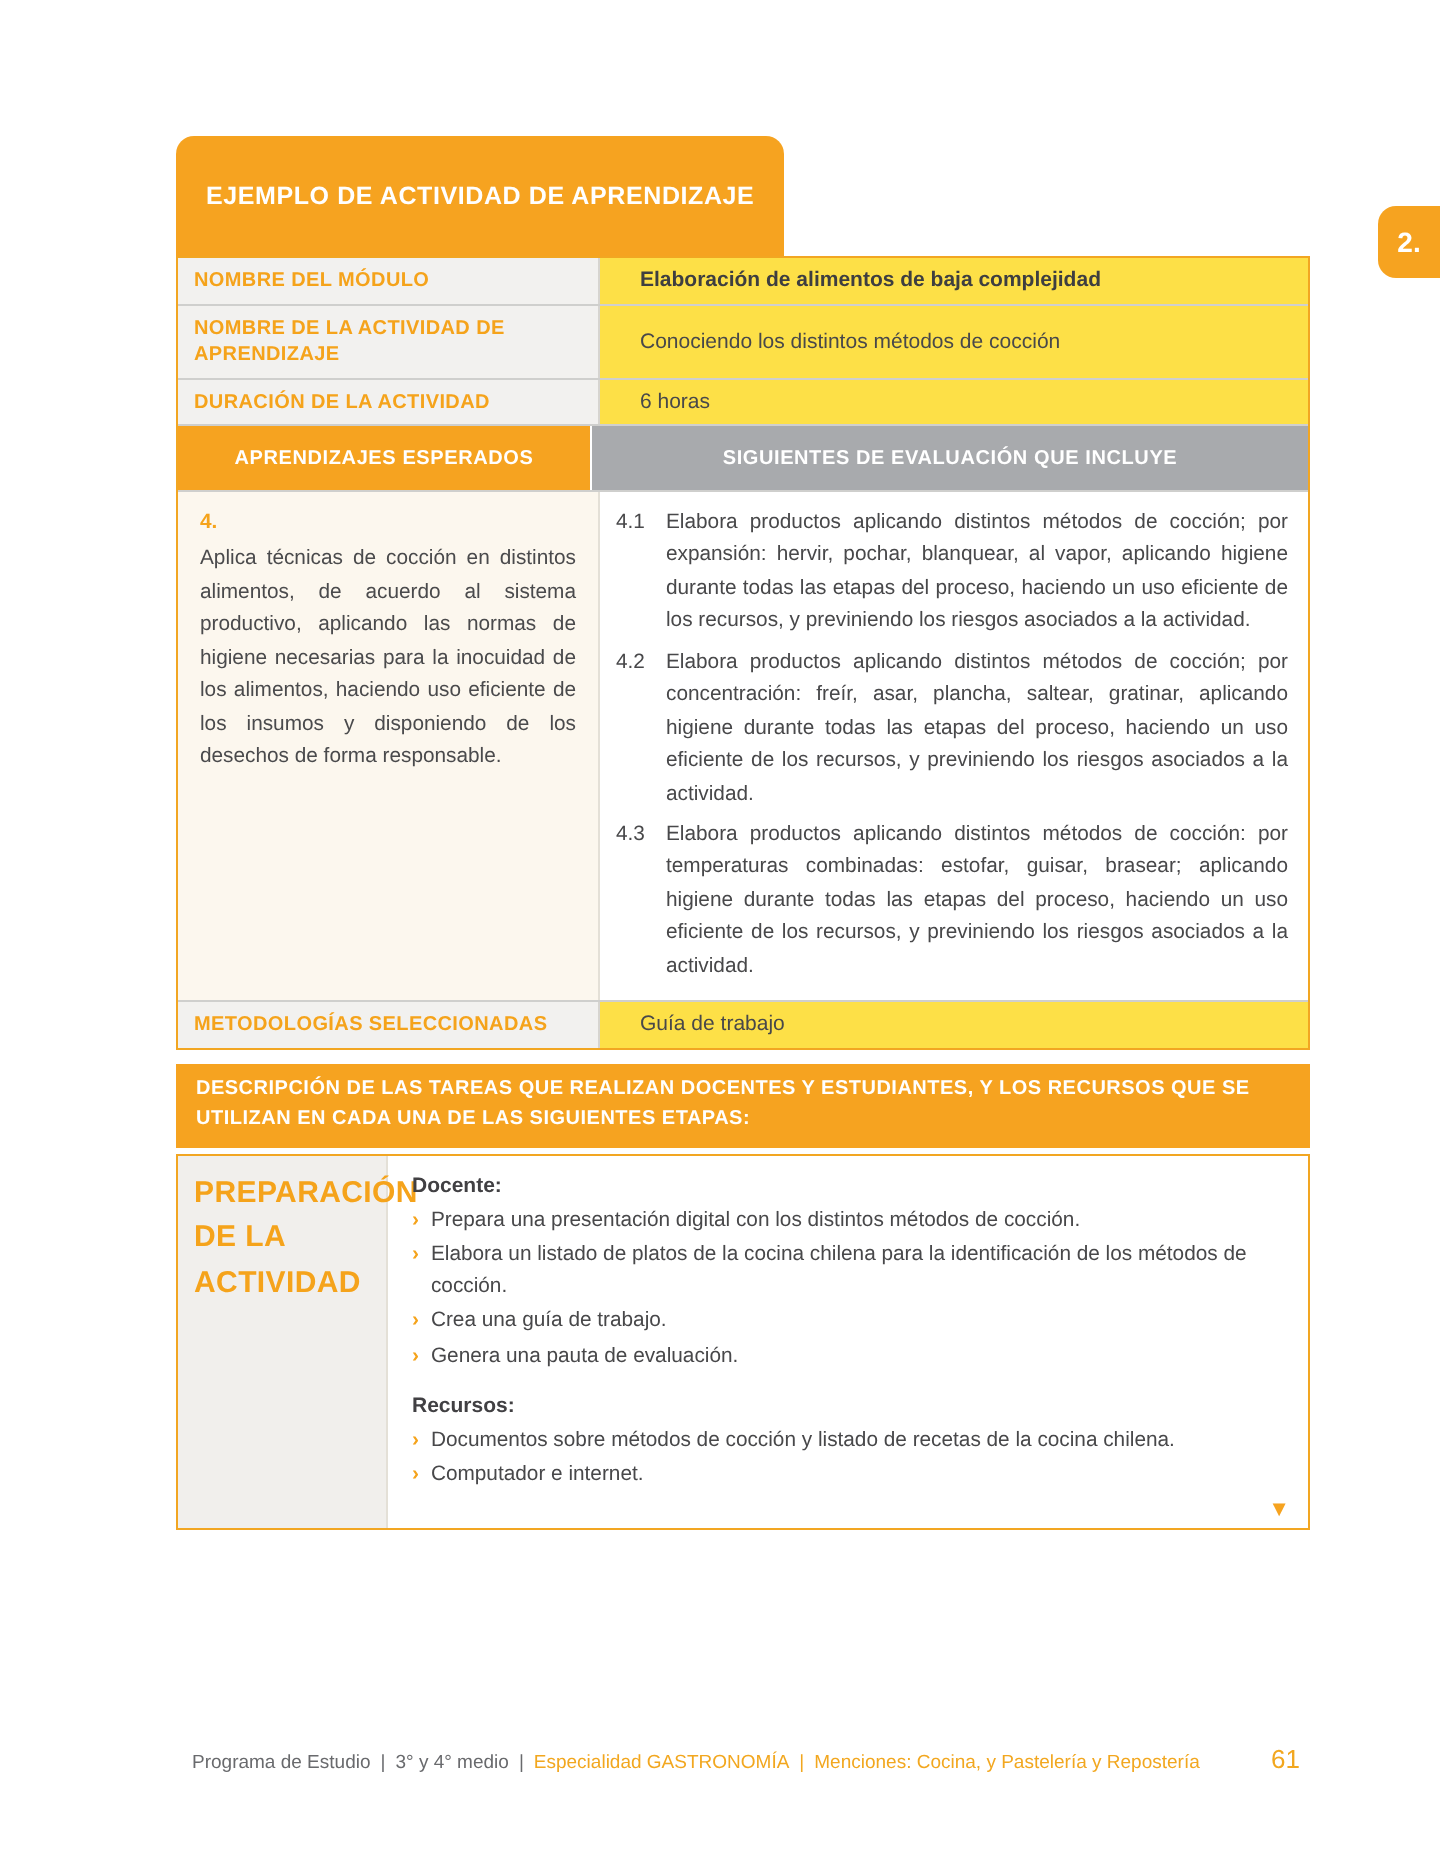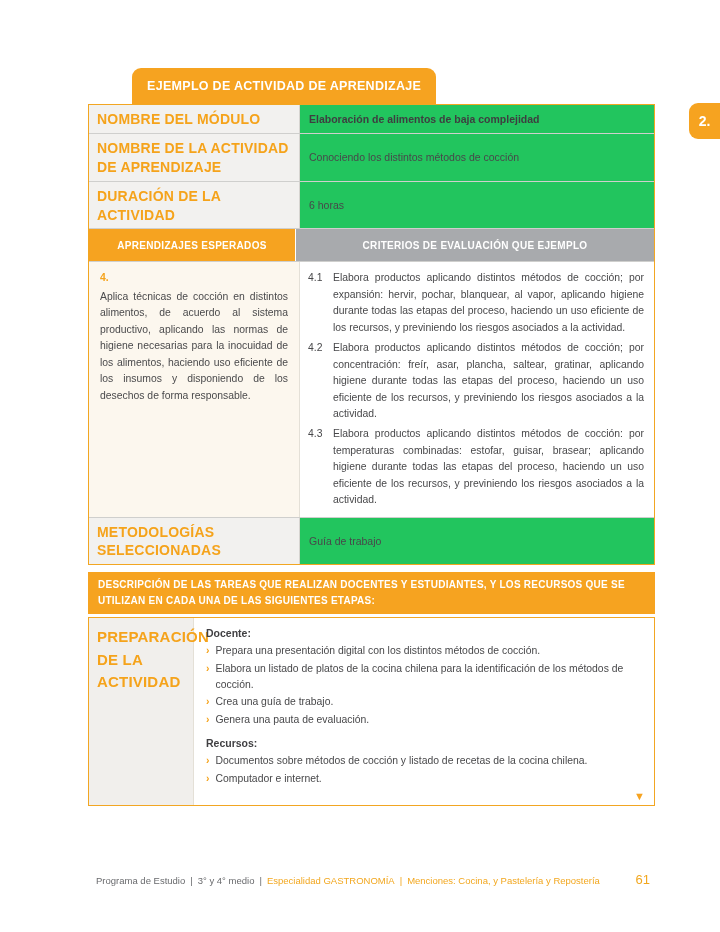--- a/index.html
+++ b/index.html
@@ -10,36 +10,36 @@
     color:#4a4a4c;
   }
   .side-tab{
     position:absolute;top:103px;right:0;width:31px;height:36px;
     background:#f6a320;border-radius:9px 0 0 9px;
     color:#fff;font-weight:bold;font-size:14px;
     display:flex;align-items:center;justify-content:center;
   }
   .content{position:absolute;left:88px;top:68px;width:567px;}
   .title-tab{
-    display:inline-flex;align-items:center;height:28px;padding:4px 15px;
+    display:inline-flex;align-items:center;height:28px;padding:16px 15px;
     background:#f6a320;border-radius:9px 9px 0 0;
-    color:#fff;font-weight:bold;font-size:12.5px;letter-spacing:.3px;margin-left:44px;
+    color:#fff;font-weight:bold;font-size:12.5px;letter-spacing:.3px;
   }
   .grid{border:1.5px solid #f2a622;background:#fff;}
   .row{display:flex;border-bottom:1px solid #cfcfcd;}
   .row:last-child{border-bottom:none;}
   .lbl{
     width:211px;box-sizing:border-box;flex-shrink:0;
     background:#f2f1ef;border-right:1px solid #d6d4d0;
-    color:#f5a31b;font-weight:bold;font-size:14px;
+    color:#f5a31b;font-weight:bold;font-size:10px;
     padding:5px 8px 4px;line-height:1.35;letter-spacing:.2px;
   }
   .val{
-    flex:1;background:#22c55e;font-size:10.5px;color:#48484a;
-    padding:4px 9px;display:flex;align-items:center;
+    flex:1;background:#fde047;font-size:10.5px;color:#48484a;
+    padding:4px 20px;display:flex;align-items:center;
   }
   .val.bold{font-weight:bold;color:#3e3e40;}
   .hdr-left,.hdr-right{
     display:flex;align-items:center;justify-content:center;text-align:center;
     color:#fff;font-weight:bold;font-size:10px;letter-spacing:.3px;height:32px;
     box-sizing:border-box;
   }
   .hdr-left{width:207px;flex-shrink:0;background:#f6a320;border-right:1px solid #fff;}
   .hdr-right{flex:1;background:#a8aaad;}
   .obj-cell{
@@ -103,21 +103,21 @@
       <div class="lbl">NOMBRE DE LA ACTIVIDAD DE APRENDIZAJE</div>
       <div class="val">Conociendo los distintos métodos de cocción</div>
     </div>
     <div class="row">
       <div class="lbl">DURACIÓN DE LA ACTIVIDAD</div>
       <div class="val">6 horas</div>
     </div>
 
     <div class="row">
       <div class="hdr-left">APRENDIZAJES ESPERADOS</div>
-      <div class="hdr-right">CRITERIOS DE EVALUACIÓN QUE EJEMPLO</div>
+      <div class="hdr-right">SIGUIENTES DE EVALUACIÓN QUE INCLUYE</div>
     </div>
 
     <div class="row">
       <div class="obj-cell">
         <div class="obj-num">4.</div>
         <div class="obj-text">Aplica técnicas de cocción en distintos alimentos, de acuerdo al sistema productivo, aplicando las normas de higiene necesarias para la inocuidad de los alimentos, haciendo uso eficiente de los insumos y disponiendo de los desechos de forma responsable.</div>
       </div>
       <div class="crit-cell">
         <div class="criterion">
           <div class="crit-num">4.1</div>

